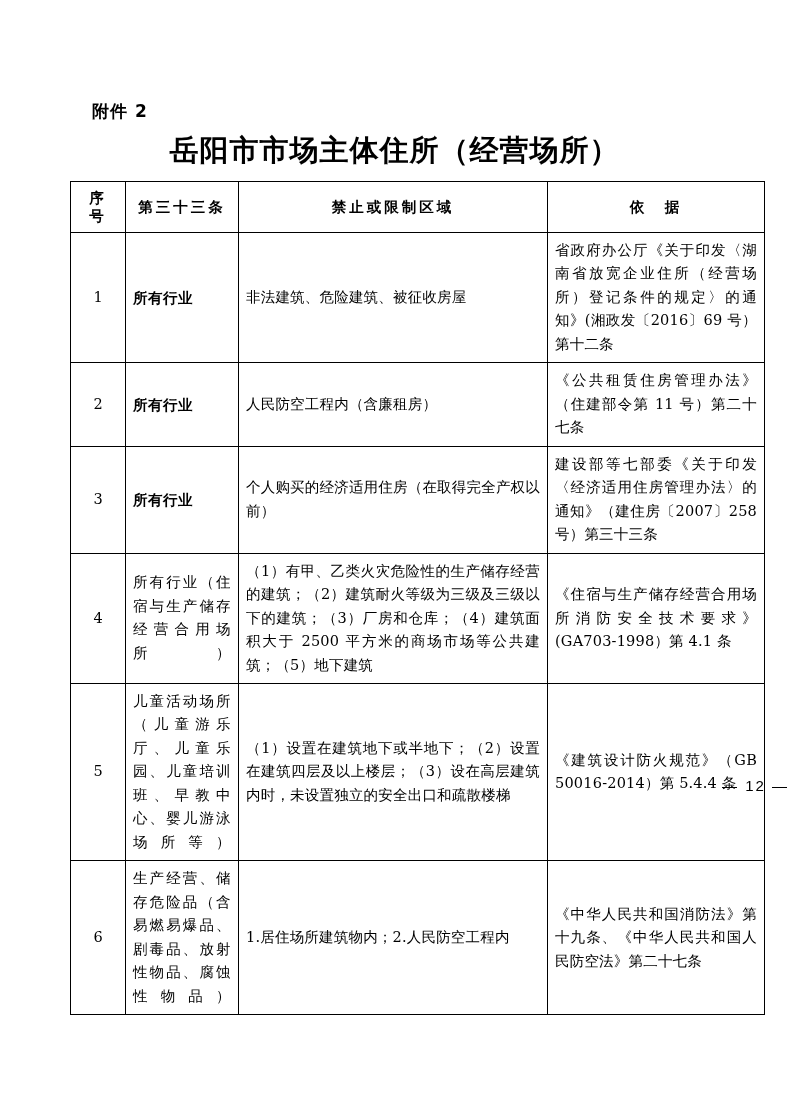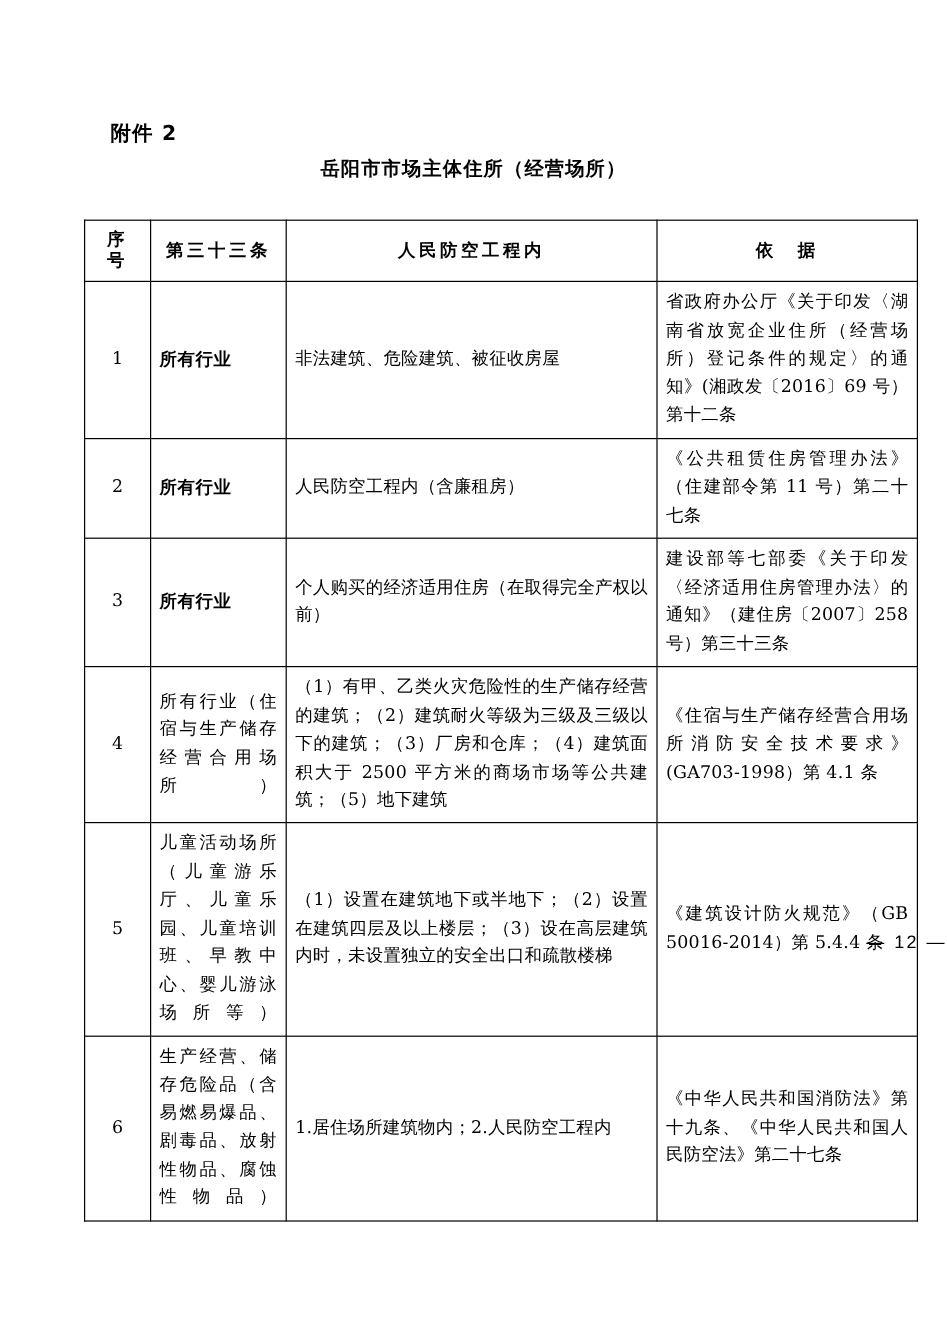--- a/index.html
+++ b/index.html
@@ -27,24 +27,24 @@
     font-weight: bold;
     font-size: 17px;
     letter-spacing: 1px;
     margin-left: 22px;
     margin-bottom: 6px;
   }
   .doc-title {
     text-align: center;
     font-family: "DejaVu Serif", "Liberation Serif", serif;
     font-weight: bold;
-    font-size: 16px;
+    font-size: 29px;
     line-height: 1.5;
     letter-spacing: 1px;
-    margin: 6px 0 30px 0;
+    margin: 6px 0 8px 0;
   }
   .doc-title .line {
     display: block;
   }
   table.neg-list {
     border-collapse: collapse;
     width: 658px;
     margin: 0 auto;
     table-layout: fixed;
   }
@@ -117,21 +117,21 @@
   </div>
 
   <table class="neg-list">
     <thead>
       <tr>
         <th class="col-no">
           <span class="no-head">序</span>
           <span class="no-head">号</span>
         </th>
         <th class="col-item">第三十三条</th>
-        <th class="col-area">人民防空工程内</th>
+        <th class="col-area">禁止或限制区域</th>
         <th class="col-basis">依　据</th>
       </tr>
     </thead>
     <tbody>
       <tr>
         <td class="c-no">1</td>
         <td class="c-item plain">所有行业</td>
         <td class="c-area">非法建筑、危险建筑、被征收房屋</td>
         <td class="c-basis">省政府办公厅《关于印发〈湖南省放宽企业住所（经营场所）登记条件的规定〉的通知》(湘政发〔2016〕69 号）第十二条</td>
       </tr>

